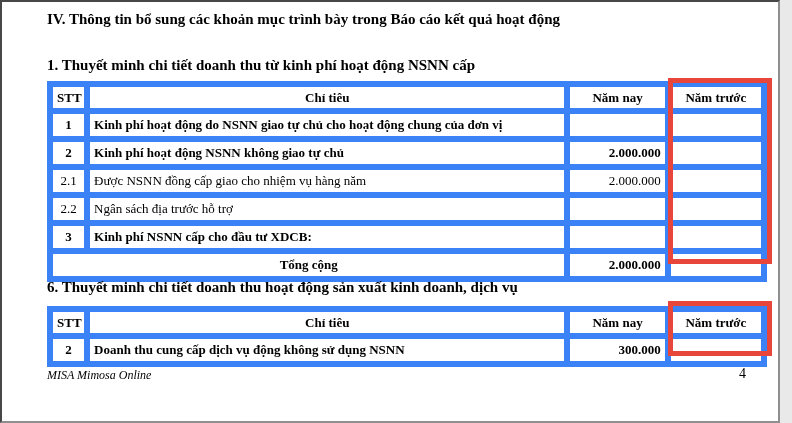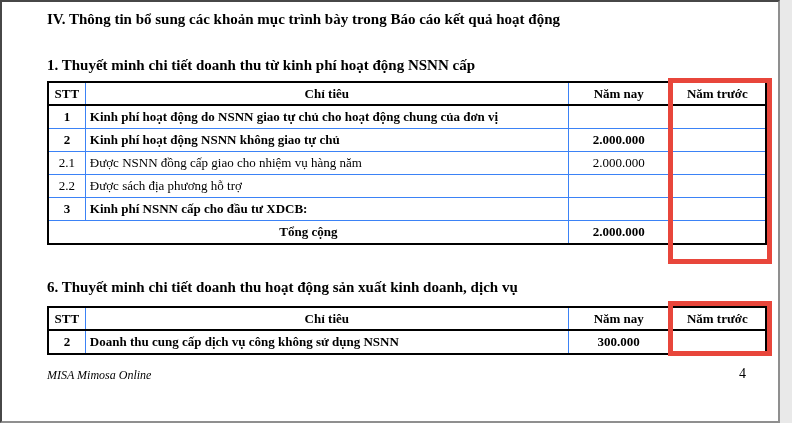--- a/index.html
+++ b/index.html
@@ -27,42 +27,42 @@
 
   table.report {
     position:absolute; left:45px;
     width:720px;
     border-collapse:collapse;
     table-layout:fixed;
     font-size:13px;
   }
   table.report { border:2px solid #000; }
   table.report td, table.report th {
-    border:1px solid #3b82f6;
+    border:6px solid #3b82f6;
     padding:0 4px;
     height:22px;
     line-height:14px;
     overflow:hidden;
     white-space:nowrap;
   }
   table.report th {
     height:21px;
     font-size:13px;
     font-weight:bold;
     text-align:center;
     border-bottom:2px solid #000;
   }
   .t1 { top:79px; }
   .t2 { top:304px; }
   .col-stt    { width:37px; }
   .col-label  { width:479px; }
   .col-now    { width:100px; }
   .col-prev   { width:96px; }
   td.stt   { text-align:center; }
-  td.num   { text-align:center; }
+  td.num   { text-align:right; }
   tr.bold td { font-weight:bold; }
   tr.total td { font-weight:bold; border-top:1px solid #000; }
   tr.total td.lbl { text-align:center; }
 
   .highlight-box {
     position:absolute;
     border:5px solid #e8463b;
     box-sizing:border-box;
     background:transparent;
     pointer-events:none;
@@ -114,21 +114,21 @@
       <td class="num"></td>
     </tr>
     <tr>
       <td class="stt">2.1</td>
       <td>Được NSNN đồng cấp giao cho nhiệm vụ hàng năm</td>
       <td class="num">2.000.000</td>
       <td class="num"></td>
     </tr>
     <tr>
       <td class="stt">2.2</td>
-      <td>Được sách địa phương hỗ trợ</td>
+      <td>Ngân sách địa trước hỗ trợ</td>
       <td class="num"></td>
       <td class="num"></td>
     </tr>
     <tr class="bold">
       <td class="stt">3</td>
       <td>Kinh phí NSNN cấp cho đầu tư XDCB:</td>
       <td class="num"></td>
       <td class="num"></td>
     </tr>
     <tr class="total">
@@ -152,21 +152,21 @@
     </colgroup>
     <tbody>
         <tr>
       <th>STT</th>
       <th>Chỉ tiêu</th>
       <th>Năm nay</th>
       <th>Năm trước</th>
     </tr>
     <tr class="bold">
       <td class="stt">2</td>
-      <td>Doanh thu cung cấp dịch vụ công không sử dụng NSNN</td>
+      <td>Doanh thu cung cấp dịch vụ động không sử dụng NSNN</td>
       <td class="num">300.000</td>
       <td class="num"></td>
     </tr>
   </tbody>
     </table>
 
   <div class="highlight-box hl-2"></div>
 
   <div class="footer-left">MISA Mimosa Online</div>
   <div class="footer-page">4</div>

